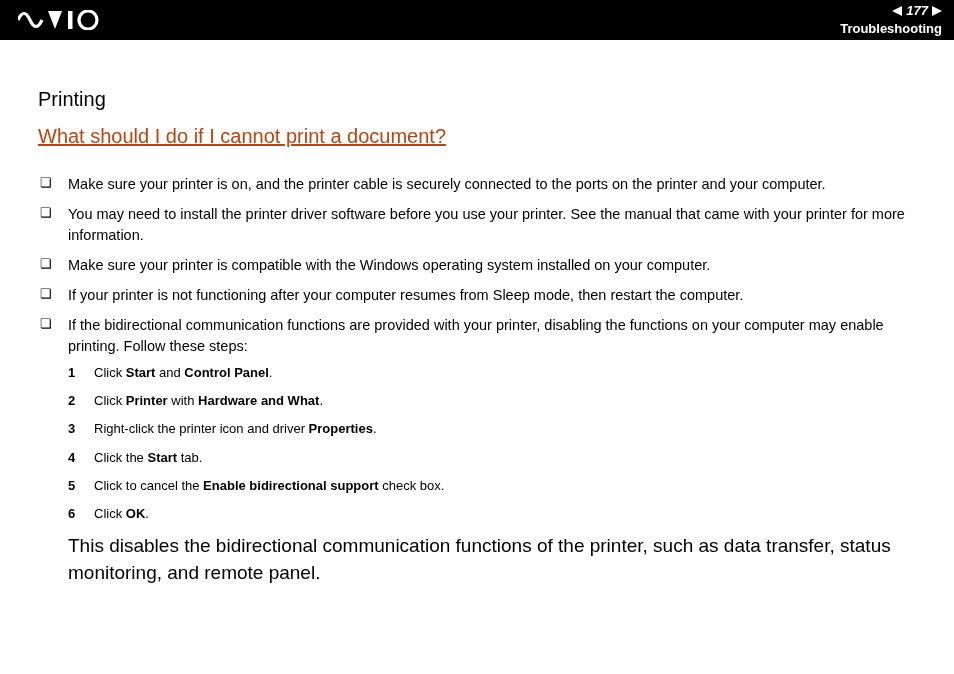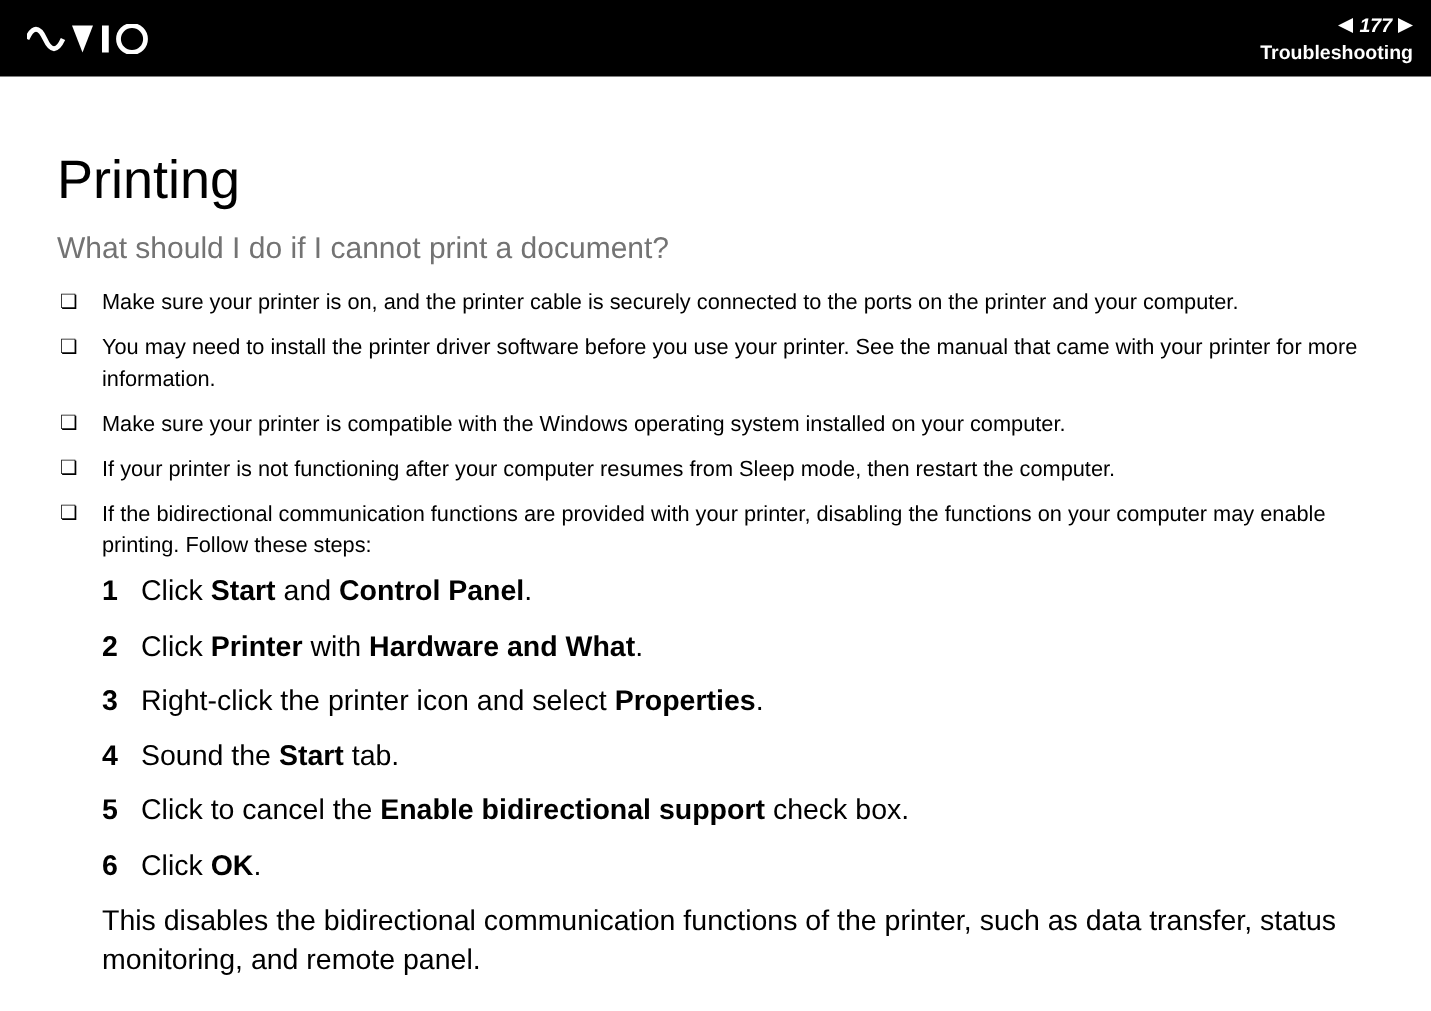--- a/index.html
+++ b/index.html
@@ -7,21 +7,21 @@
     font-family: Arial, Helvetica, sans-serif;
     width: 954px;
     height: 674px;
     background: #fff;
     color: #000;
     position: relative;
   }
   .header {
     background: #000;
     color: #fff;
-    height: 51px;
+    height: 40px;
     display: flex;
     align-items: center;
     justify-content: space-between;
     padding: 0 12px 0 18px;
   }
   .logo {
     display: flex;
     align-items: center;
   }
   .logo svg { display: block; }
@@ -46,29 +46,30 @@
     border-bottom: 5px solid transparent;
     display: inline-block;
   }
   .arrow-left { border-right: 10px solid #fff; margin-right: 2px; }
   .arrow-right { border-left: 10px solid #fff; margin-left: 2px; }
   .section-label { font-weight: bold; font-size: 13px; }
   .content {
     padding: 48px 38px 20px 38px;
   }
   .page-title {
-    font-size: 36px;
+    font-size: 20px;
     font-weight: normal;
     margin-bottom: 14px;
   }
   .question {
-    color: #737373;
+    color: #c2410c;
     font-size: 20px;
     font-weight: normal;
-    margin-bottom: 14px;
+    margin-bottom: 26px;
+    text-decoration: underline;
   }
   .bullets {
     list-style: none;
     margin-left: 0;
   }
   .bullets > li {
     position: relative;
     padding-left: 30px;
     font-size: 14.5px;
     line-height: 1.4;
@@ -83,21 +84,21 @@
   }
   .steps {
     list-style: none;
     counter-reset: step;
     margin-top: 8px;
   }
   .steps > li {
     counter-increment: step;
     position: relative;
     padding-left: 26px;
-    font-size: 19px;
+    font-size: 13px;
     line-height: 1.4;
     margin-bottom: 10px;
   }
   .steps > li::before {
     content: counter(step);
     position: absolute;
     left: 0;
     top: 0;
     font-weight: bold;
   }
@@ -137,21 +138,21 @@
   <ul class="bullets">
     <li><span>Make sure your printer is on, and the printer cable is securely connected to the ports on the printer and your computer.</span></li>
     <li><span>You may need to install the printer driver software before you use your printer. See the manual that came with your printer for more information.</span></li>
     <li><span>Make sure your printer is compatible with the Windows operating system installed on your computer.</span></li>
     <li><span>If your printer is not functioning after your computer resumes from Sleep mode, then restart the computer.</span></li>
     <li>
       <span>If the bidirectional communication functions are provided with your printer, disabling the functions on your computer may enable printing. Follow these steps:</span>
       <ol class="steps">
         <li><span>Click </span><b>Start</b><span> and </span><b>Control Panel</b><span>.</span></li>
         <li><span>Click </span><b>Printer</b><span> with </span><b>Hardware and What</b><span>.</span></li>
-        <li><span>Right-click the printer icon and select </span><b>Properties</b><span>.</span></li>
-        <li><span>Sound the </span><b>Start</b><span> tab.</span></li>
+        <li><span>Right-click the printer icon and driver </span><b>Properties</b><span>.</span></li>
+        <li><span>Click the </span><b>Start</b><span> tab.</span></li>
         <li><span>Click to cancel the </span><b>Enable bidirectional support</b><span> check box.</span></li>
         <li><span>Click </span><b>OK</b><span>.</span></li>
       </ol>
       <div class="closing">This disables the bidirectional communication functions of the printer, such as data transfer, status monitoring, and remote panel.</div>
     </li>
   </ul>
 </div>
 
 </body></html>

